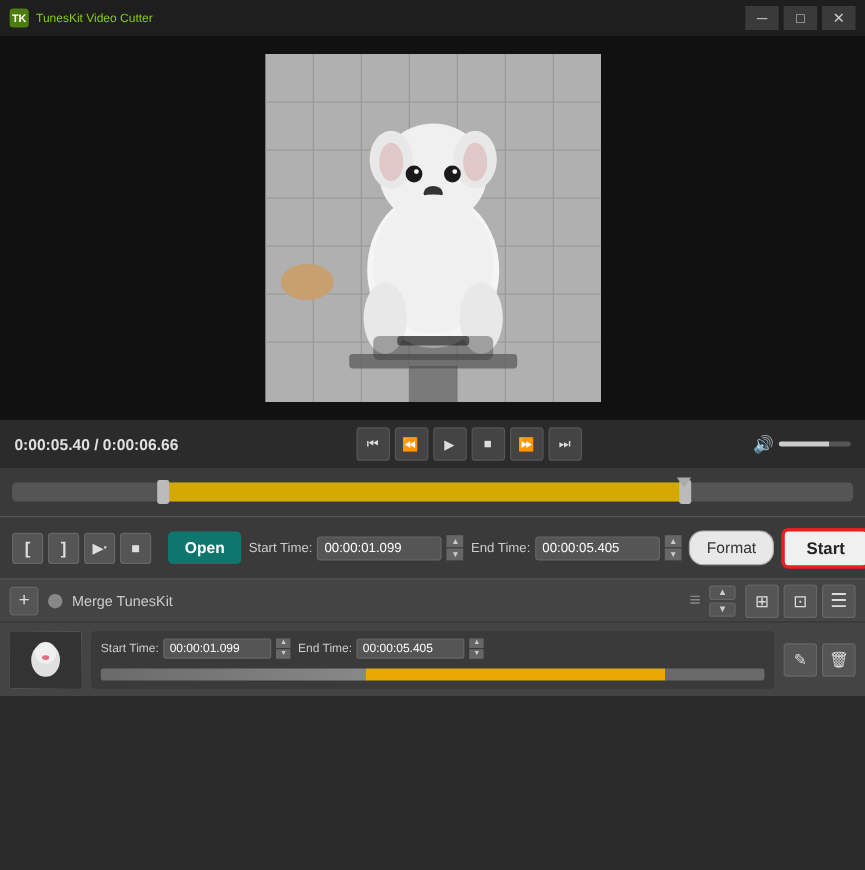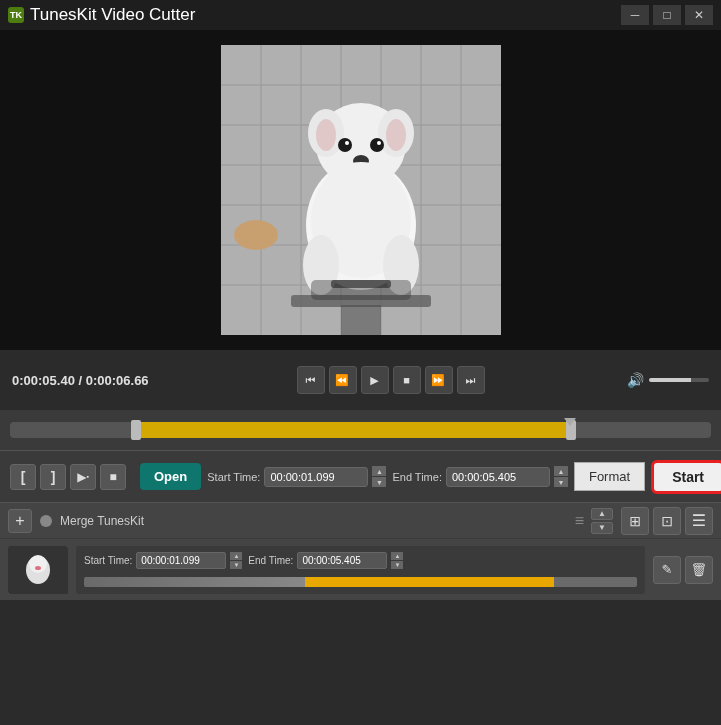--- a/index.html
+++ b/index.html
@@ -57,21 +57,21 @@
     #video-preview {
       width: 280px;
       height: 290px;
       background: #000;
       position: relative;
       overflow: hidden;
     }
 
     
     #controls-bar {
-      height: 60px;
+      height: 40px;
       background: #2b2b2b;
       display: flex;
       align-items: center;
       padding: 0 12px;
       justify-content: space-between;
     }
     #time-display {
       color: #e0e0e0;
       font-size: 13px;
       font-weight: bold;
@@ -223,21 +223,21 @@
       color: #ccc;
       cursor: pointer;
       font-size: 7px;
       display: flex; align-items: center; justify-content: center;
       line-height: 1;
     }
 
     #format-btn {
       background: #e8e8e8;
       border: 1px solid #aaa;
-      border-radius: 0;
+      border-radius: 12px;
       padding: 6px 14px;
       font-size: 13px;
       cursor: pointer;
       color: #333;
     }
 
     #start-btn {
       background: #f0f0f0;
       border: 3px solid #e82020;
       border-radius: 6px;
@@ -388,21 +388,21 @@
     }
   </style>
 </head>
 <body>
 
 <div id="title-bar">
   <div id="title-left">
     <div id="app-icon">
       <span>TK</span>
     </div>
-    <span style="color:#ffffff; font-size:17px;">TunesKit Video Cutter</span>
+    <span style="color:#84cc16; font-size:10px;">TunesKit Video Cutter</span>
   </div>
   <div id="title-controls">
     <button class="title-btn">─</button>
     <button class="title-btn">□</button>
     <button class="title-btn">✕</button>
   </div>
 </div>
 
 <div id="video-area">
   <div id="video-preview">

